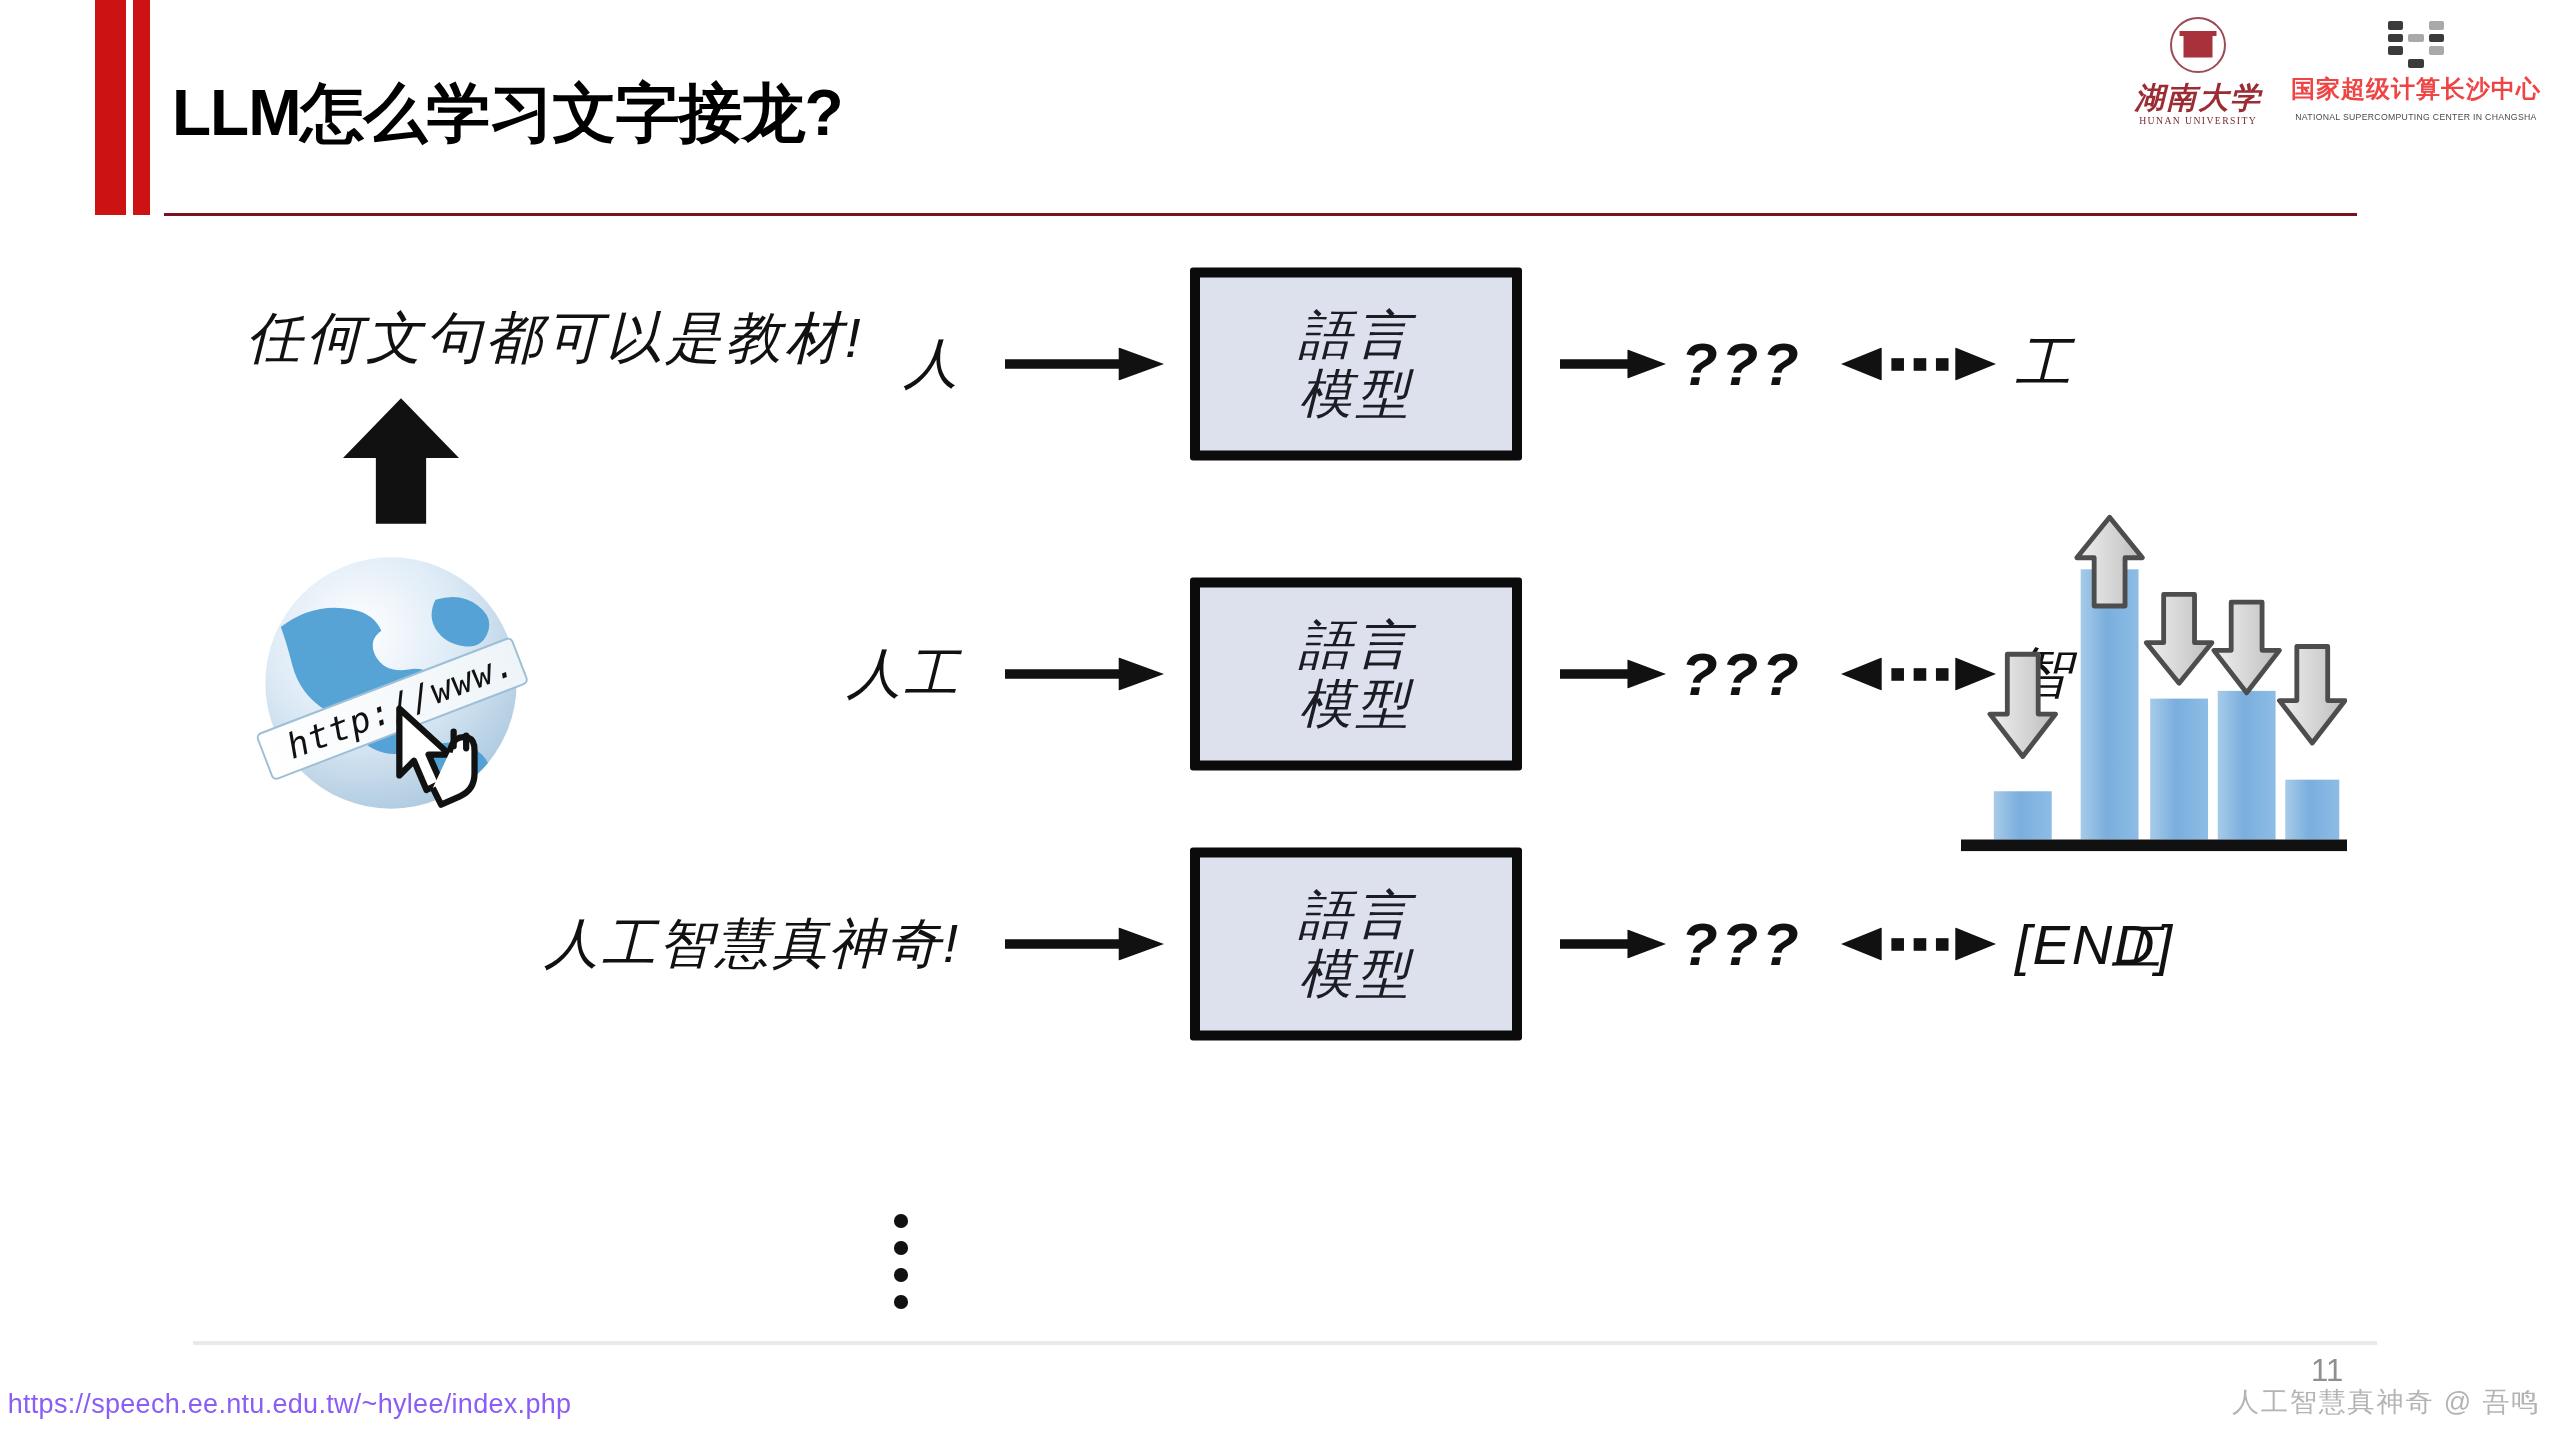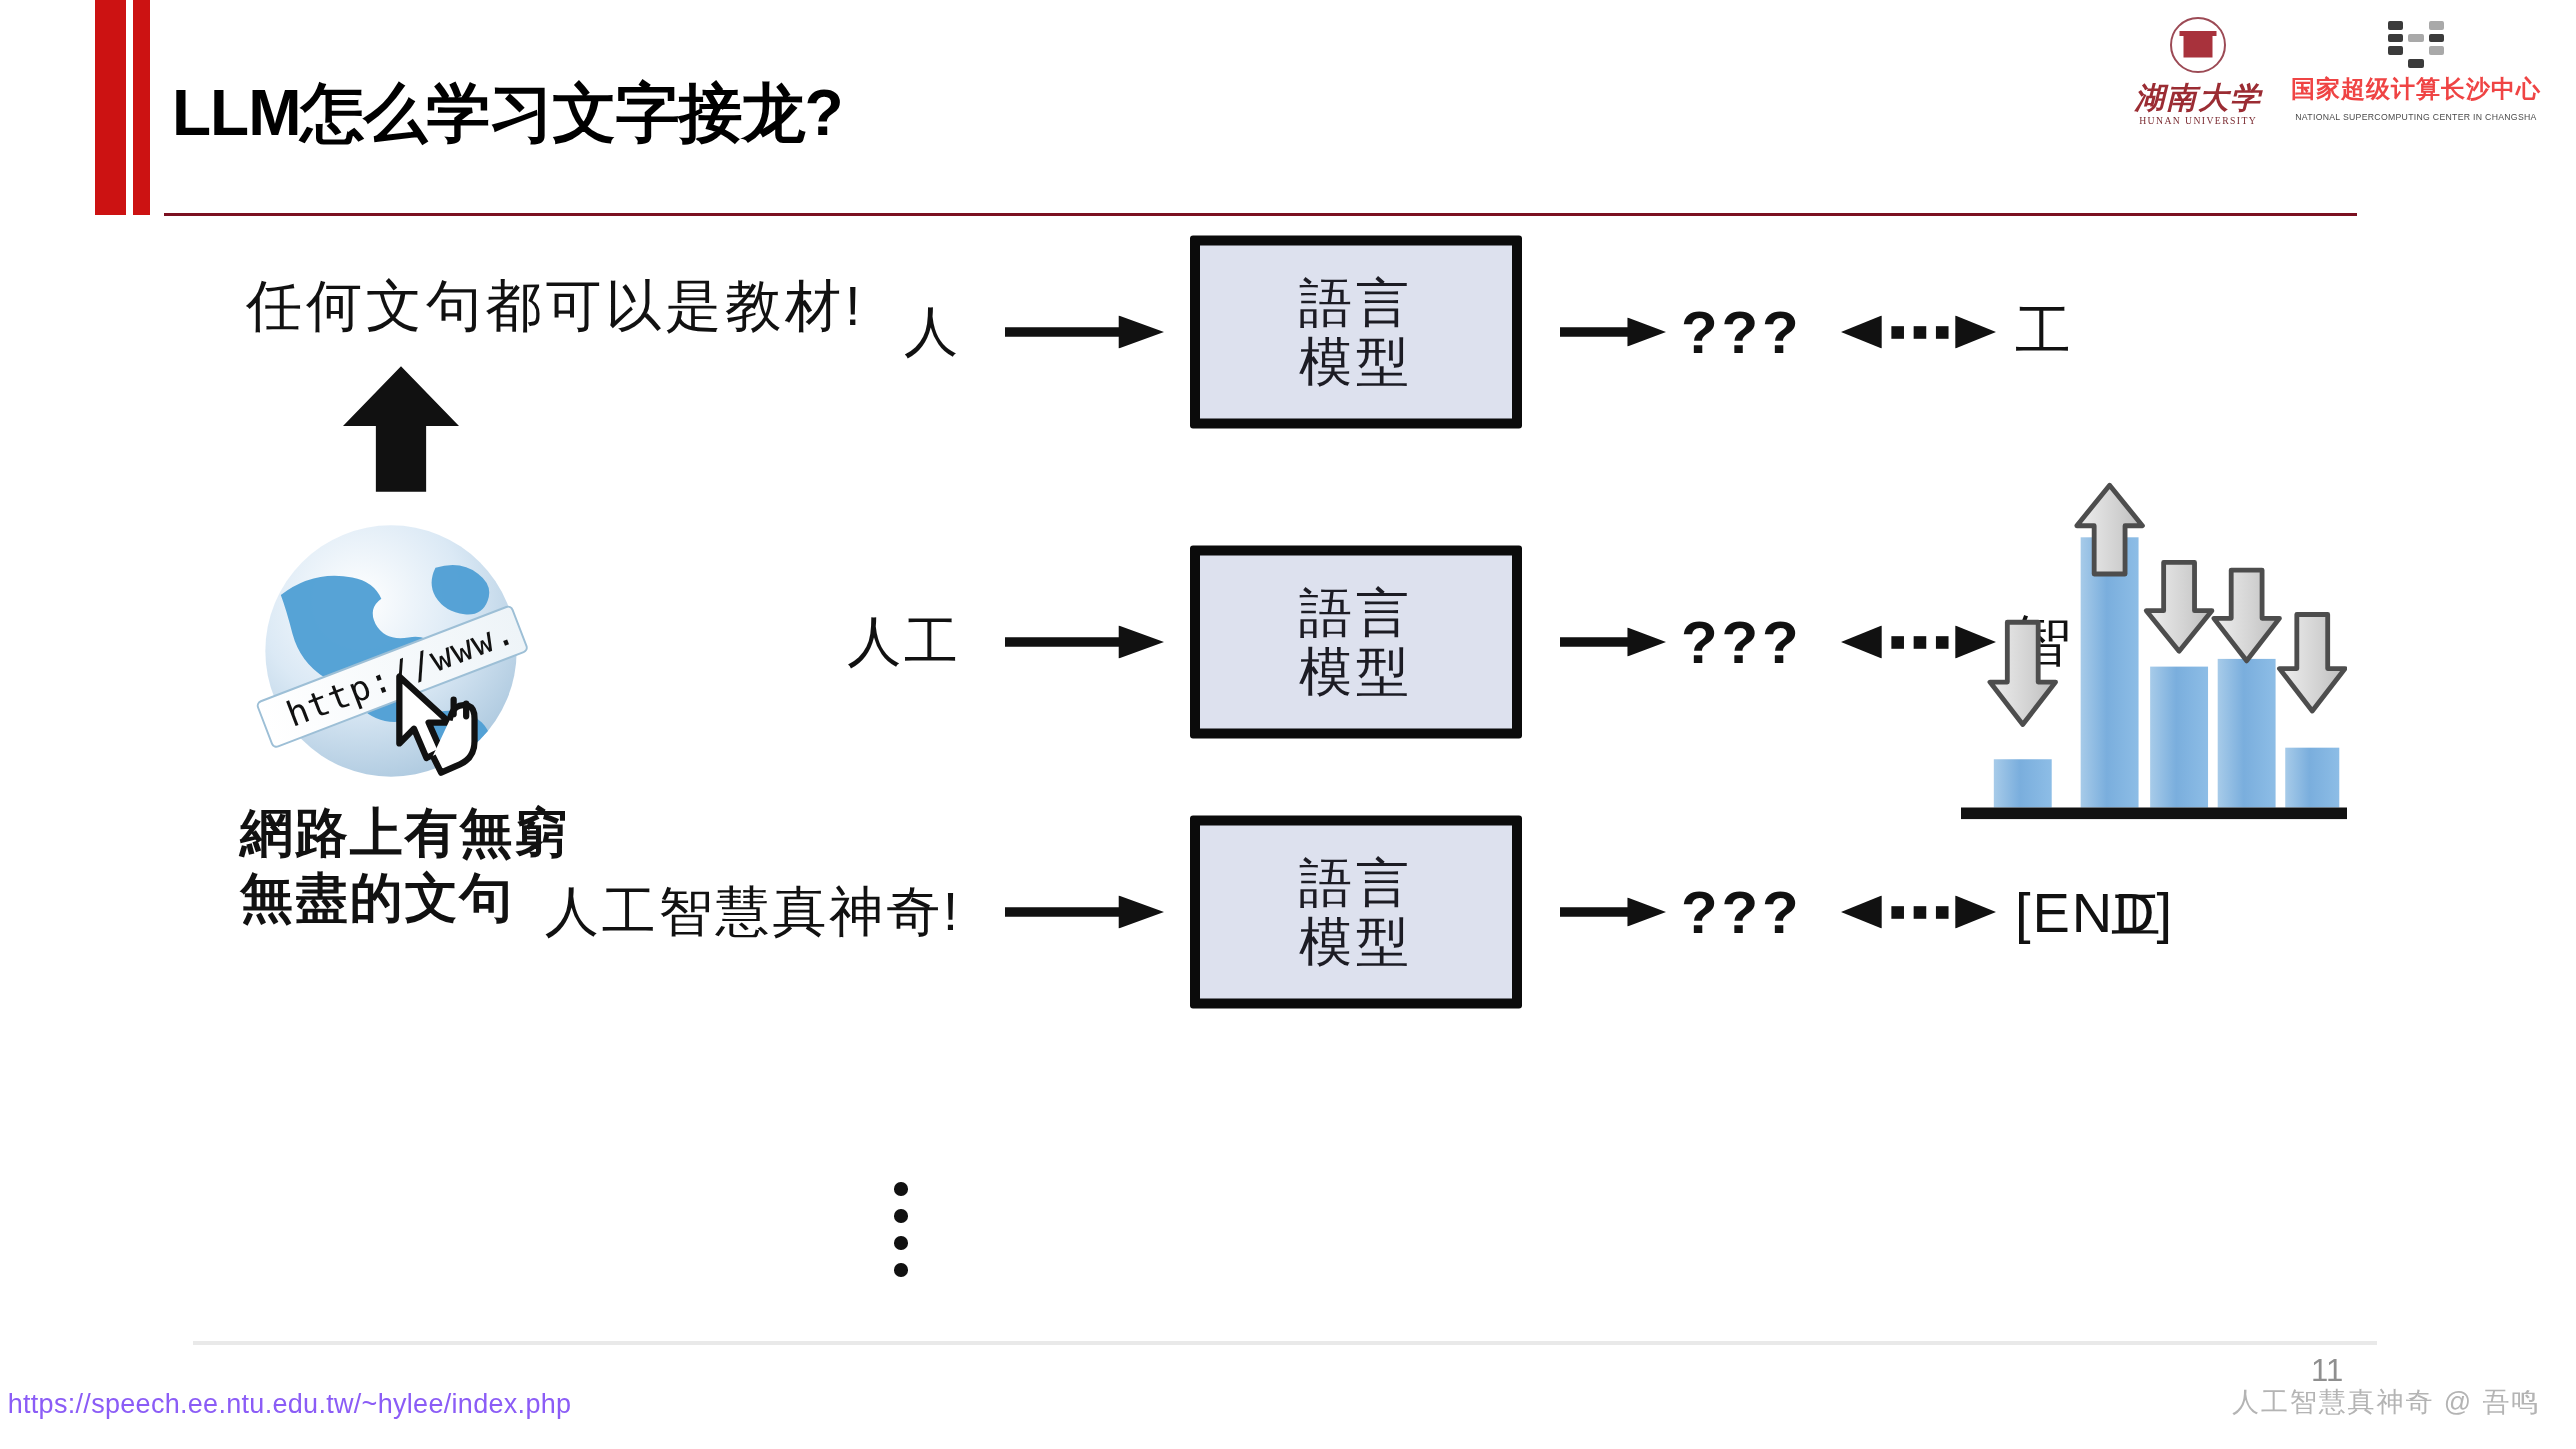--- a/index.html
+++ b/index.html
@@ -33,21 +33,21 @@
           font-family:"Liberation Serif","DejaVu Serif",serif;margin-top:2.9px;}
   .dotgrid{display:grid;grid-template-columns:repeat(3,1fr);gap:3.9px 4.8px;}
   .dotgrid i{display:block;width:15.5px;height:8.7px;border-radius:1.9px;background:#3b3b3b;}
   .dotgrid i.dim{background:#a9a9a9;}
   .dotgrid i.blank{background:transparent;}
   .nscc-text{display:flex;flex-direction:column;line-height:1;}
   .nscc-cn{font-size:24px;font-weight:bold;color:#ef4444;letter-spacing:1px;}
   .nscc-en{font-size:8.7px;color:#4a4a4a;letter-spacing:0.3px;margin-top:12px;text-align:center;}
 
   
-  #slide-body{position:absolute;left:0;top:216px;width:2576px;height:1102px;}
+  #slide-body{position:absolute;left:0;top:248px;width:2576px;height:1102px;font-style:italic;}
 
   
   #source-caption{position:absolute;left:246px;top:53px;font-size:56px;
       font-weight:500;letter-spacing:3.9px;color:#111;white-space:nowrap;
       font-family:"Liberation Sans","DejaVu Sans",sans-serif;}
   #up-arrow-black{position:absolute;left:343px;top:150px;width:116px;height:126px;}
   #globe{position:absolute;left:246px;top:290px;width:319px;height:290px;}
   #web-caption{position:absolute;left:240px;top:585px;font-size:53px;font-weight:bold;
       line-height:1.22;letter-spacing:1.9px;color:#111;white-space:nowrap;}
 
@@ -163,24 +163,20 @@
       <rect x="10" y="152" width="282" height="50" rx="5" fill="url(#gband)" stroke="#9dbfd6" stroke-width="2"></rect>
       <text x="36" y="189" font-family="'DejaVu Sans Mono','Liberation Mono',monospace" font-size="36" fill="#111" letter-spacing="1">http://www.</text>
     </g>
     <g transform="translate(150,170) scale(1.08)">
       <path d="M8 6 L8 70 L22 56 L34 84 L48 77 L36 50 L56 50 Z" fill="#ffffff" stroke="#111" stroke-width="6" stroke-linejoin="round"></path>
       <path d="M56 48 q4 -18 18 -14 q6 2 6 12 l0 22 q0 16 -14 22 l-18 8 l-8 -16" fill="#ffffff" stroke="#111" stroke-width="6" stroke-linejoin="round"></path>
       <path d="M60 42 l0 -14 M72 44 l0 -12" stroke="#111" stroke-width="6" stroke-linecap="round"></path>
     </g>
   </svg>
 
-  <div id="web-caption">
-    <div>網路上有無窮</div>
-    <div>無盡的文句</div>
-  </div>
 
   <div class="row" style="top:19.3px;">
     <div class="row-in">人</div>
     <svg class="arrow-solid" viewBox="0 0 165 34">
       <path d="M0 12 L118 12 L118 0 L165 17 L118 34 L118 22 L0 22 Z" fill="#111"></path>
     </svg>
     <div class="lm-box">
       <span>語言</span>
       <span>模型</span>
     </div>

